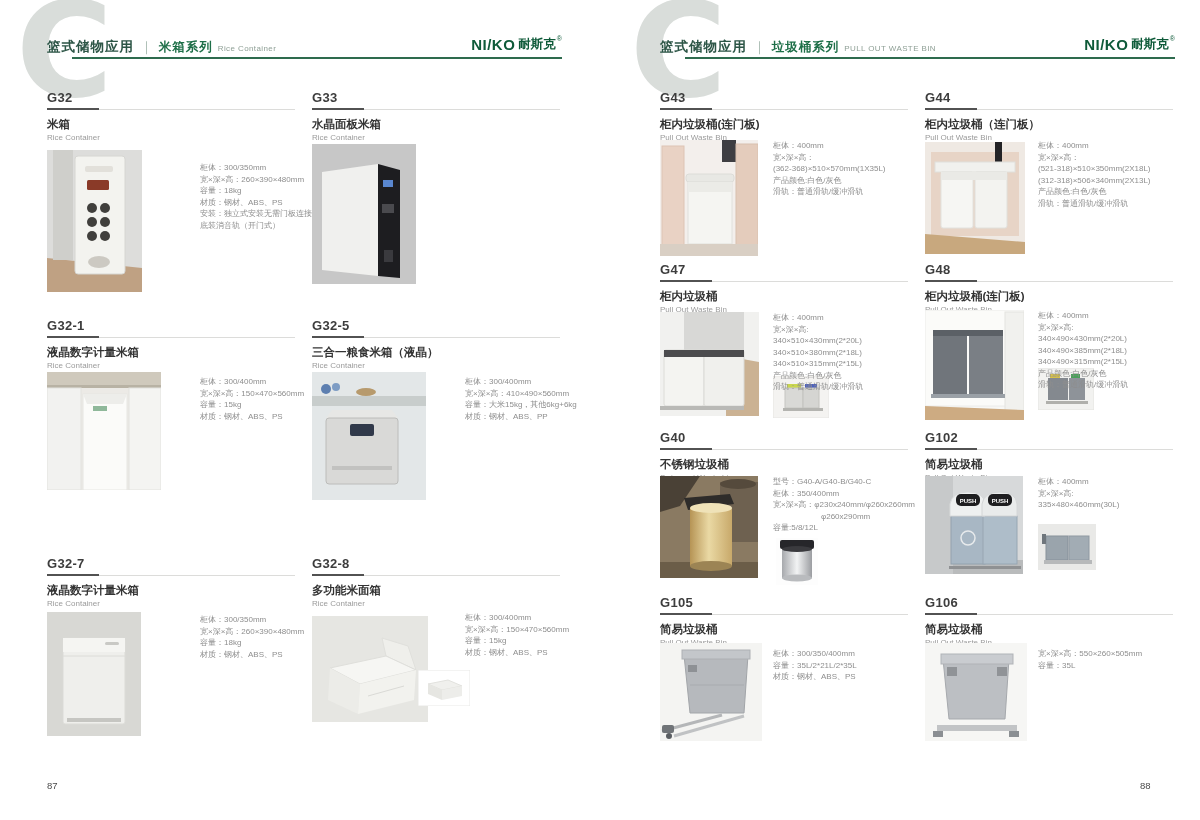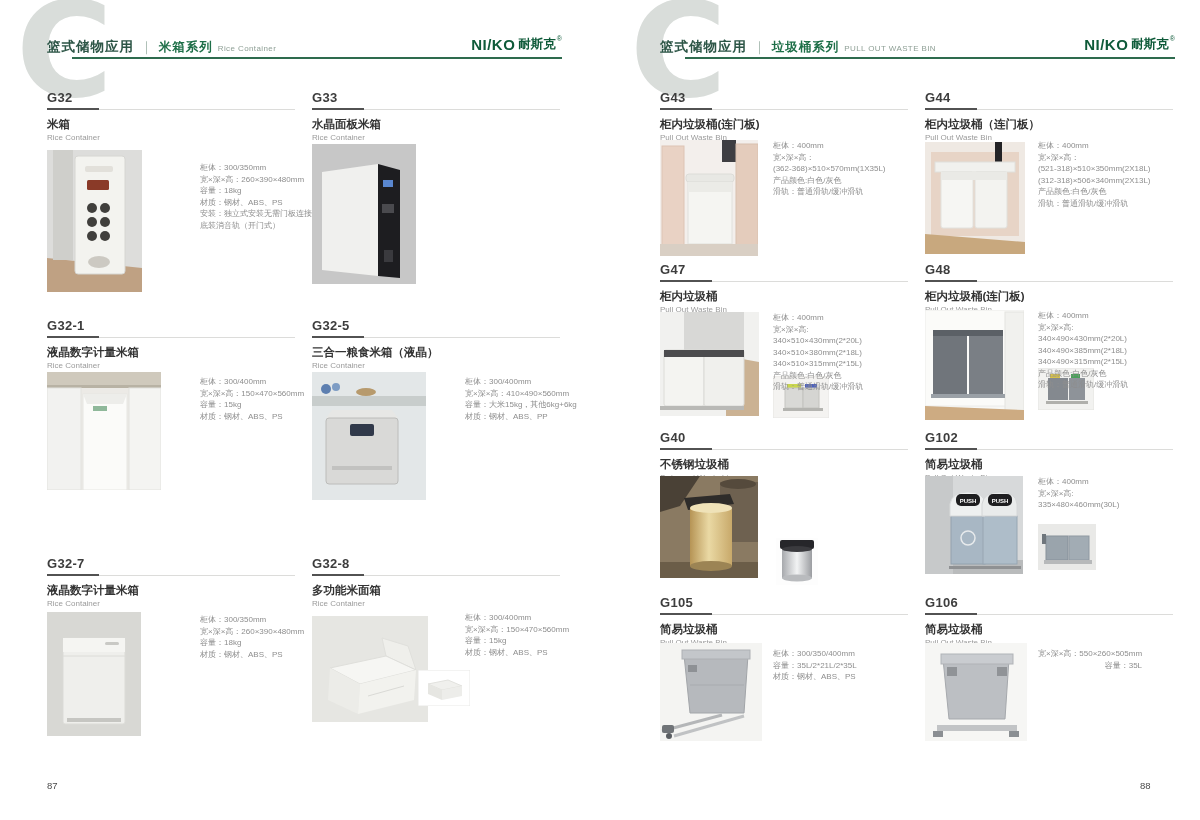--- a/index.html
+++ b/index.html
@@ -408,20 +408,27 @@
                 <stop offset="1" stop-color="#9b9da1"></stop>
             </linearGradient>
           </defs>
           <rect width="42" height="47" fill="#fdfdfd"></rect>
           <rect x="6" y="10" width="30" height="30" fill="url(#steel1)"></rect>
           <ellipse cx="21" cy="40" rx="15" ry="3.5" fill="#b9bbbe"></ellipse>
           <rect x="4" y="2" width="34" height="9" rx="2" fill="#26262a"></rect>
           <ellipse cx="21" cy="11" rx="15" ry="3" fill="#3a3a3e"></ellipse>
         </svg>
       </div>
+      <div class="p-specs" style="left:113px; top:46px;">
+          <div class="spec-line">型号：G40-A/G40-B/G40-C</div>
+          <div class="spec-line">柜体：350/400mm</div>
+          <div class="spec-line">宽×深×高：φ230x240mm/φ260x260mm</div>
+          <div class="spec-line">　　　　　　φ260x290mm</div>
+          <div class="spec-line">容量:5/8/12L</div>
+        </div>
     </div>
 
     <div class="product" style="left:325px; top:430px;">
       <div class="p-code">G102</div>
       <div class="p-rule">
           <span class="dark"></span>
         </div>
       <div class="p-title">简易垃圾桶</div>
       <div class="p-title-en">Pull Out Waste Bin</div>
       <div class="p-photo" style="left:0; top:46px; width:98px; height:98px;">
@@ -496,21 +503,21 @@
           <rect width="102" height="98" fill="#f6f6f4"></rect>
           <polygon points="18,16 84,16 80,76 24,76" fill="#bcbfc3" stroke="#a6a9ad"></polygon>
           <rect x="16" y="11" width="72" height="10" fill="#c9ccd0" stroke="#b0b3b7"></rect>
           <rect x="22" y="24" width="10" height="9" fill="#909397"></rect>
           <rect x="72" y="24" width="10" height="9" fill="#909397"></rect>
           <rect x="12" y="82" width="80" height="6" fill="#c2c4c6"></rect>
           <rect x="8" y="88" width="10" height="6" fill="#8b8f93"></rect>
           <rect x="84" y="88" width="10" height="6" fill="#8b8f93"></rect>
         </svg>
       </div>
-      <div class="p-specs" style="left:113px; top:53px;text-align:right;">
+      <div class="p-specs" style="left:113px; top:53px;">
           <div class="spec-line">宽×深×高：550×260×505mm</div>
           <div class="spec-line">容量：35L</div>
         </div>
     </div>
 
     <div class="page-number" style="left:540px;">88</div>
   </div>
 
 </div>
 

